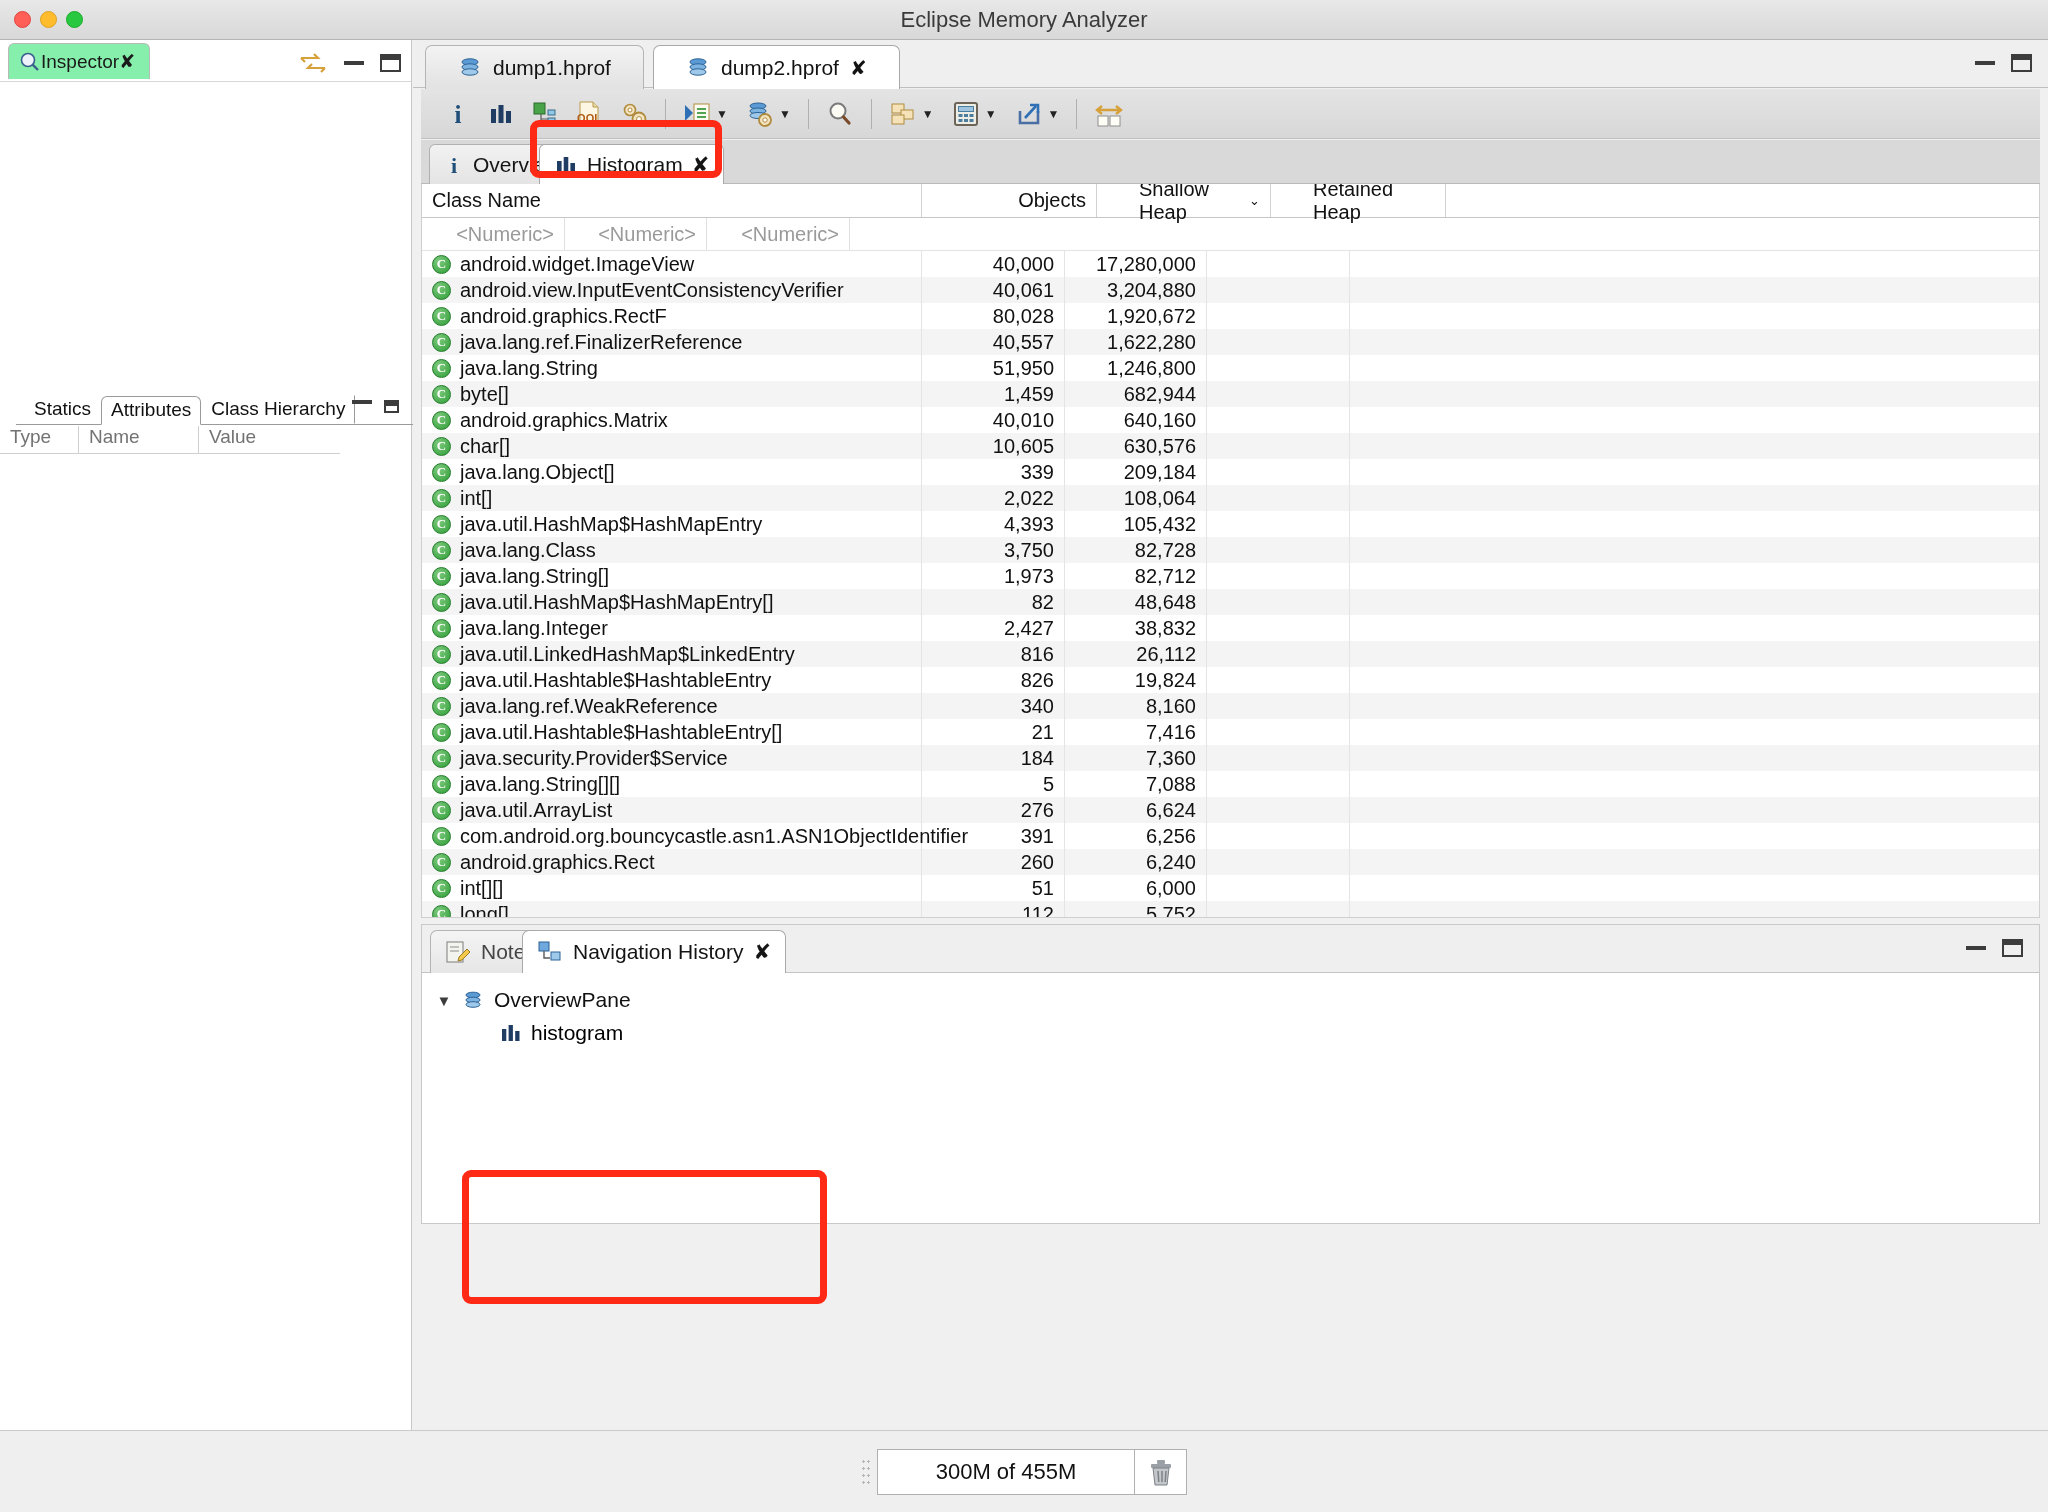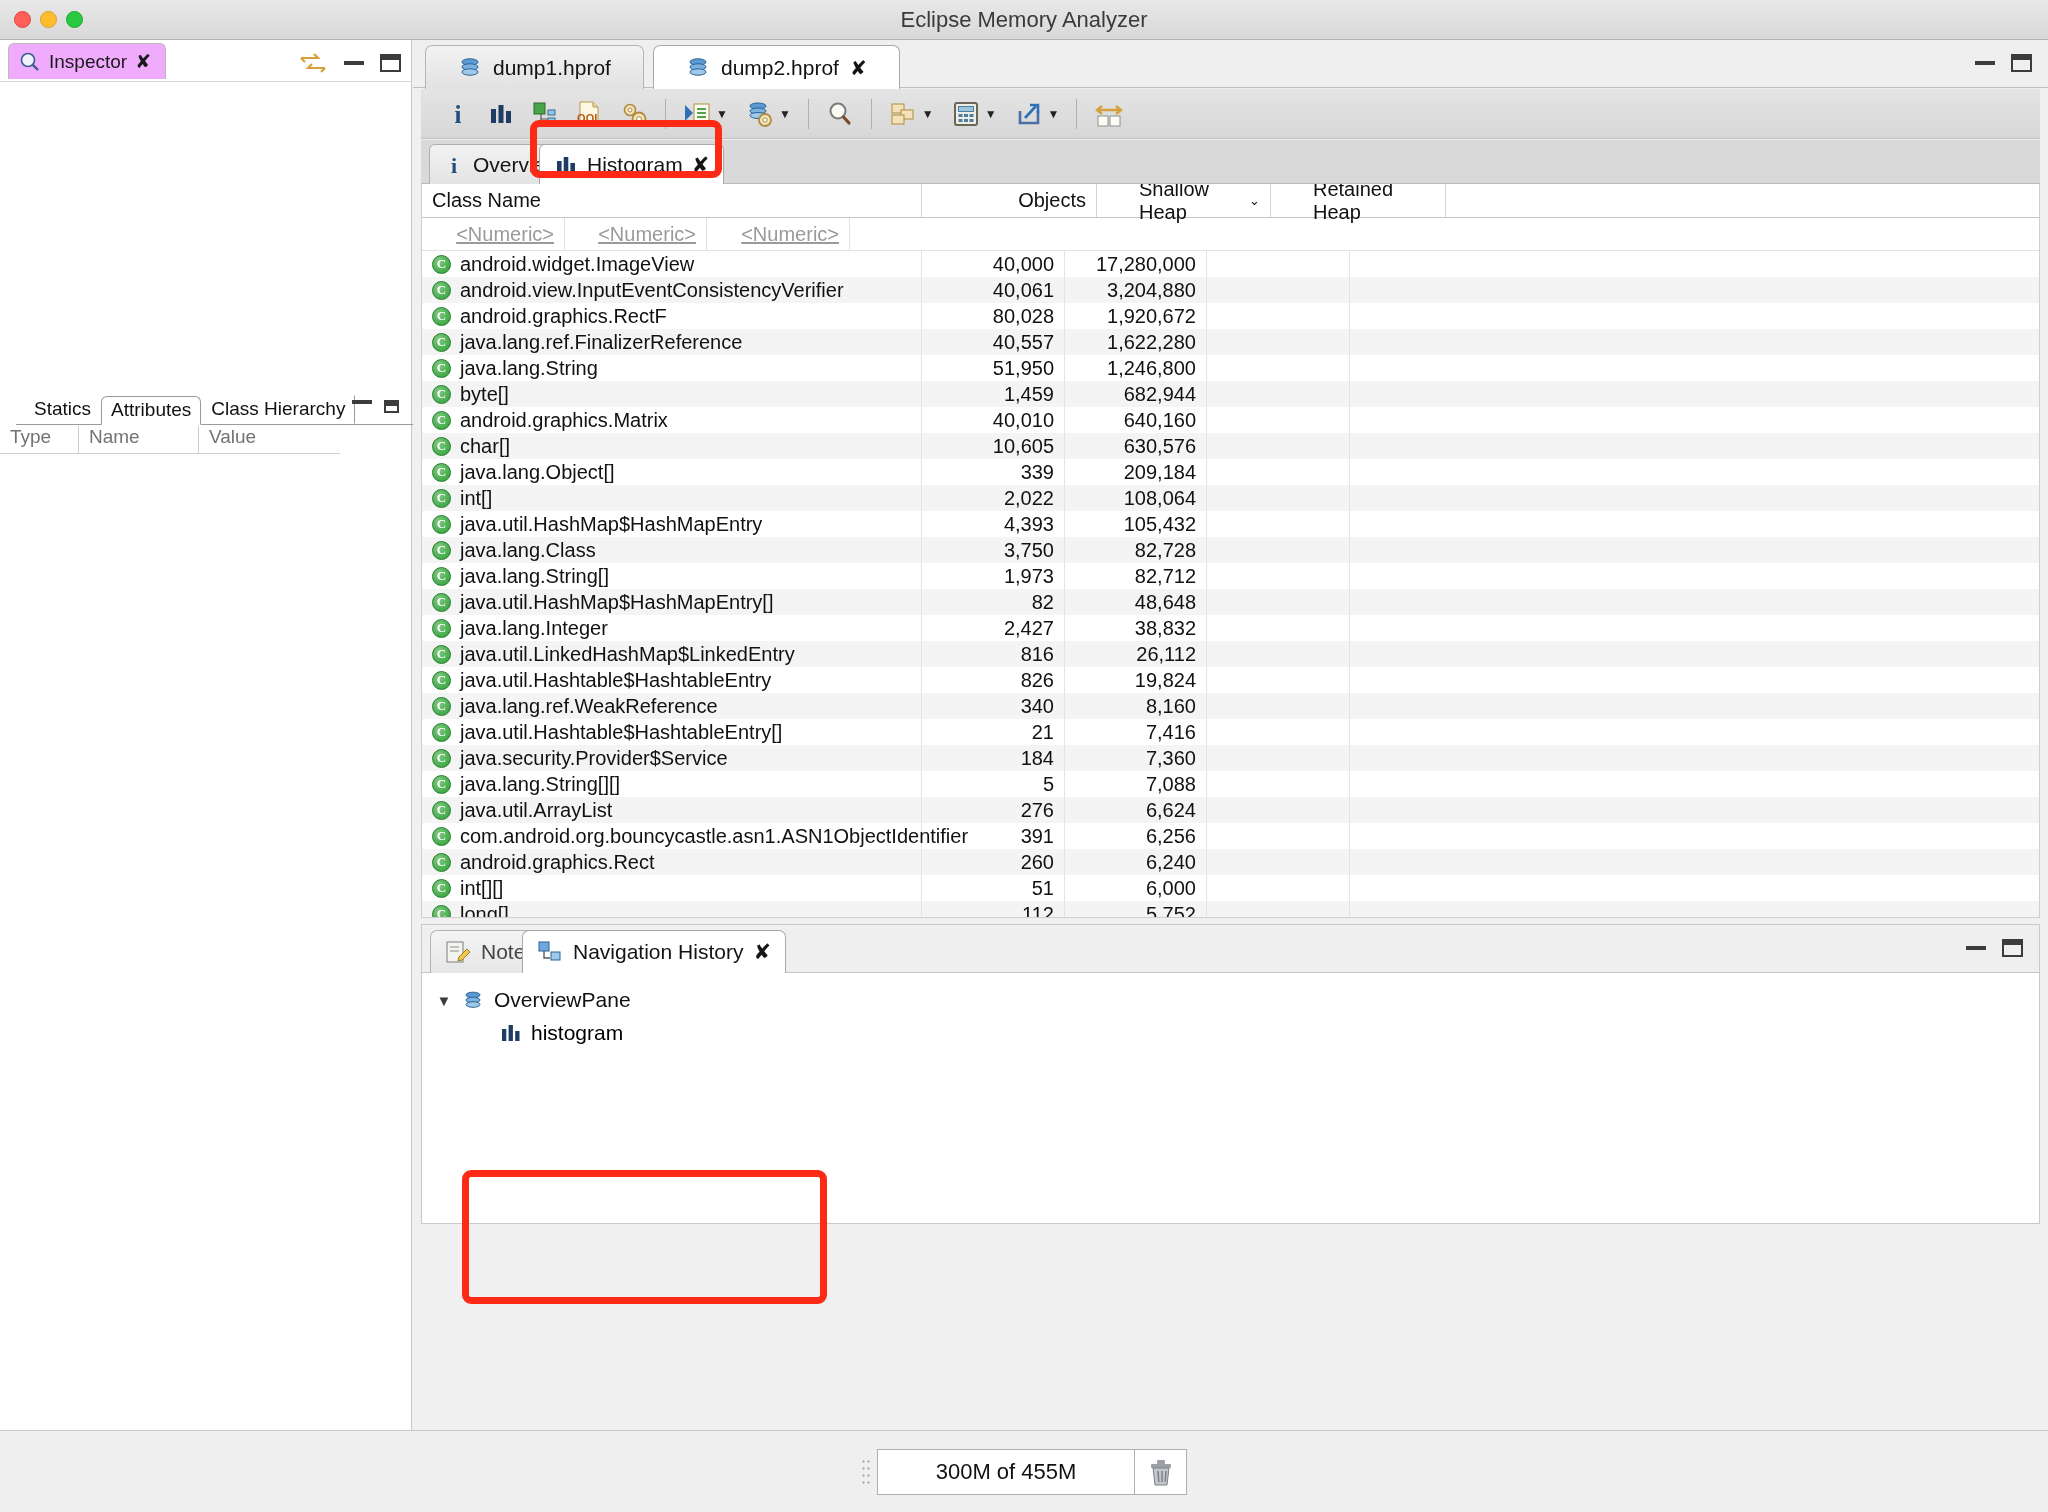--- a/index.html
+++ b/index.html
@@ -29,25 +29,25 @@
   .inspector {
     position:absolute; left:0; top:40px; width:412px; height:1432px;
     background:#ffffff; border-right:1px solid #c8c8c8;
   }
   .view-tabrow {
     position:relative; height:42px; background:#ffffff;
     border-bottom:1px solid #d8d8d8;
   }
   .view-tab {
     position:absolute; left:8px; top:3px; height:36px;
-    display:flex; align-items:center; gap:8px;
+    display:flex; align-items:center; gap:0;
     padding:0 14px 0 10px;
     border:1px solid #b9b9b9; border-bottom:none;
     border-radius:6px 6px 0 0;
-    background:#f0abfc; font-size:19px; color:#1a1a1a;
+    background:#86efac; font-size:19px; color:#1a1a1a;
   }
   .view-tab .label{font-size:19px;}
   .panel-ctrls { position:absolute; right:10px; top:10px; display:flex; align-items:center; gap:16px; }
 
   .inspector-body { height:300px; background:#fff; }
 
   .attr-tabs {
     position:absolute; left:16px; top:355px; width:412px; height:30px;
     display:flex; align-items:flex-end; padding-left:8px;
     border-bottom:1px solid #9a9a9a;
@@ -126,21 +126,21 @@
   .c-name { width:500px; }
   .c-obj  { width:143px; }
   .c-shal { width:142px; }
   .c-ret  { width:143px; }
   .c-rest { flex:1; }
   .sort-caret{ margin-left:6px; font-size:13px; }
 
   .tbl-filter { display:flex; height:33px; background:#fff; border-bottom:1px solid #e3e3e3; }
   .tf { font-size:20px; color:#9a9a9a; display:flex; align-items:center; padding:0 10px; }
   .tf.sep{ border-right:1px solid #e0e0e0; }
-  .tf.right{ justify-content:flex-end;text-decoration:underline; }
+  .tf.right{ justify-content:flex-end; }
 
   .rows { }
   .row { display:flex; height:26px; align-items:center; }
   .row.alt { background:#f4f4f4; }
   .cell { font-size:20px; color:#111; display:flex; align-items:center; padding:0 10px; height:26px; }
   .cell.sep{ border-right:1px solid #e4e4e4; }
   .cell.right{ justify-content:flex-end; }
   .cell.name{ gap:9px; }
   .cicon {
     width:19px; height:19px; border-radius:50%;

